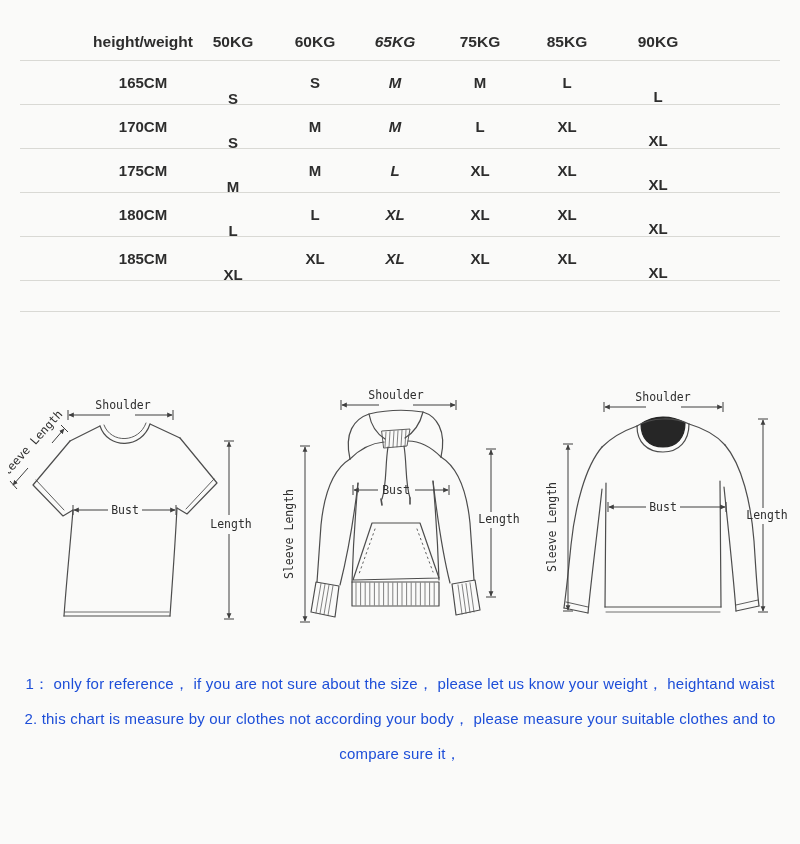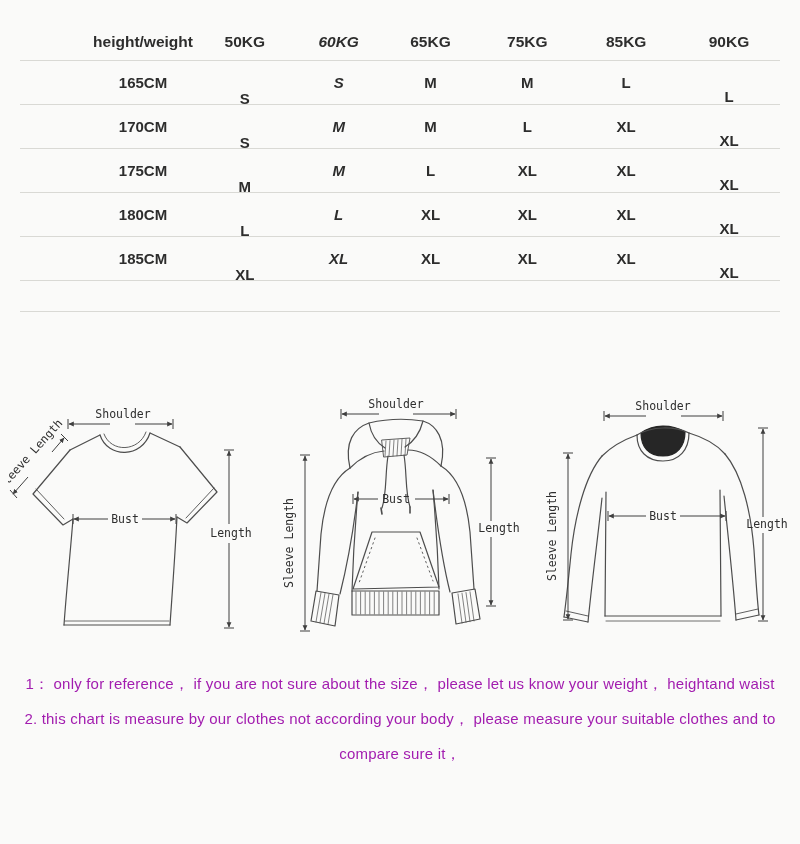--- a/index.html
+++ b/index.html
@@ -6,41 +6,41 @@
   body{
     width:800px;height:844px;position:relative;overflow:hidden;
     background:#fafaf9;
     font-family:"Liberation Sans", sans-serif;
   }
   
   .size-table{position:absolute;left:20px;top:0;width:760px;color:#2d2d2d;}
   .trow{
     display:flex;align-items:center;height:44px;box-sizing:border-box;
     border-bottom:1px solid #d9d9d5;padding-left:73px;
-    font-weight:bold;font-size:15px;justify-content:space-between;
+    font-weight:bold;font-size:15px;
   }
   .trow.thead{height:61px;align-items:flex-end;padding-bottom:9px;font-size:15.5px;}
   .trow.spacer{height:31px;}
   .c{text-align:center;}
-  .c0{width:100px;}.c1{width:80px;margin-top:32px;}.c2{width:84px;font-style:italic;}.c3{width:76px;}
+  .c0{width:100px;}.c1{width:80px;margin-top:32px;}.c2{width:84px;}.c3{width:76px;font-style:italic;}
   .c4{width:94px;}.c5{width:80px;}.c6{width:102px;margin-top:28px;}
   
   .diagrams{
-    position:absolute;top:376px;left:0;width:800px;box-sizing:border-box;
+    position:absolute;top:367px;left:0;width:800px;box-sizing:border-box;
     padding:0 8px;display:flex;justify-content:space-between;
   }
   .diagrams svg{display:block;}
   .mlabel{
     font-family:"DejaVu Sans Mono", monospace;
     font-size:11.5px;fill:#2f2f2f;
   }
   
   .notes{
     position:absolute;top:666px;left:0;width:800px;text-align:center;
-    font-size:15px;color:#a21caf;letter-spacing:0.2px;
+    font-size:15px;color:#1d4ed8;letter-spacing:0.2px;
   }
   .note-line{height:35px;line-height:35px;white-space:nowrap;}
 </style>
 </head>
 <body>
 
 <div class="size-table">
   <div class="trow thead">
     <div class="c c0">height/weight</div>
     <div class="c c1">50KG</div>

